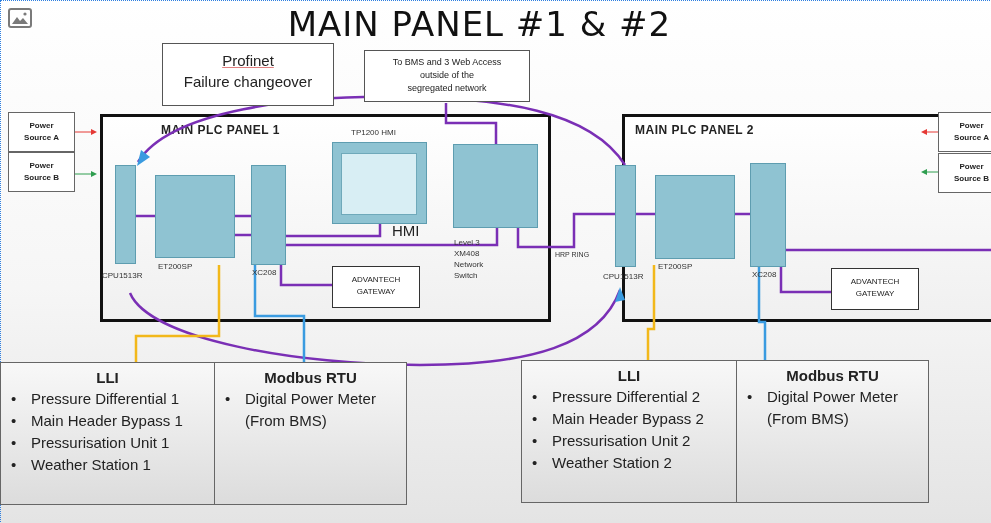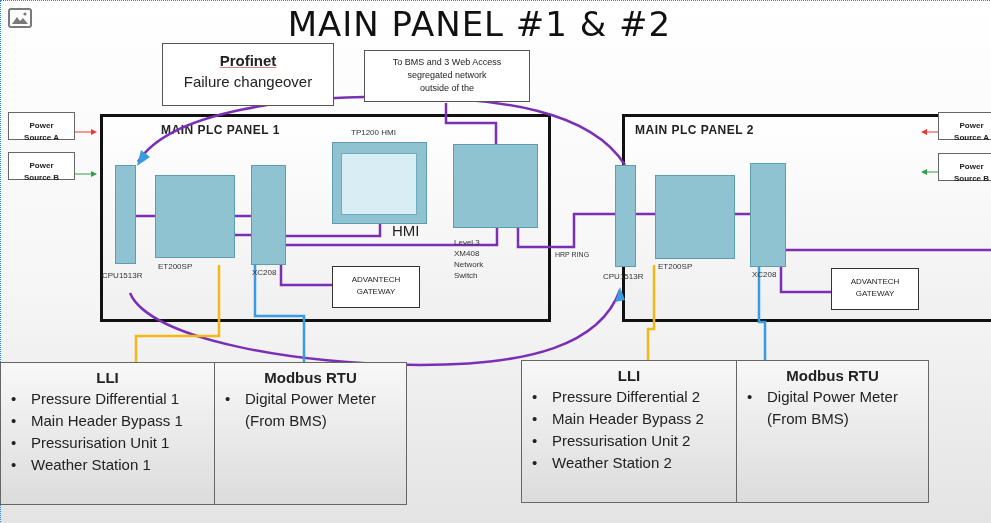--- a/index.html
+++ b/index.html
@@ -5,24 +5,24 @@
   html,body{margin:0;padding:0;}
   body{width:991px;height:523px;position:relative;overflow:hidden;
        background:linear-gradient(180deg,#ffffff 0%,#f6f6f6 55%,#e4e4e4 100%);
        font-family:"Liberation Sans",sans-serif;color:#222;}
   .frame{position:absolute;left:0;top:0;width:989px;height:521px;border:1px dotted #2e7fe0;border-right:none;border-bottom:none;}
   .abs{position:absolute;box-sizing:border-box;}
   .img-icon{left:8px;top:8px;width:24px;height:20px;border:2px solid #7a7a7a;border-radius:3px;background:#fff;}
   .title{left:0;width:959px;top:4px;text-align:center;font-size:34px;letter-spacing:1px;color:#111;font-family:"DejaVu Sans",sans-serif;font-weight:normal;}
   .box{border:1.5px solid #555;background:#fff;}
   .profinet{left:162px;top:43px;width:172px;height:63px;text-align:center;}
-  .profinet .h{font-weight:bold;font-size:15px;margin-top:8px;text-decoration:underline;text-decoration-color:#e08080;}
+  .profinet .h{font-weight:normal;font-size:15px;margin-top:8px;text-decoration:underline;text-decoration-color:#e08080;}
   .profinet .s{font-size:15px;margin-top:4px;}
   .bms{left:364px;top:50px;width:166px;height:52px;text-align:center;font-size:9px;line-height:13px;padding-top:5px;}
-  .power{width:67px;height:28px;font-size:8px;font-weight:bold;text-align:center;line-height:12px;padding-top:7px;border:1.5px solid #666;background:#fff;}
+  .power{width:67px;height:40px;font-size:8px;font-weight:bold;text-align:center;line-height:12px;padding-top:7px;border:1.5px solid #666;background:#fff;}
   .panel{border:3px solid #111;background:linear-gradient(180deg,#fff 0%,#f0f0f0 100%);}
   .panel-title{font-weight:bold;font-size:12px;letter-spacing:0.5px;}
   .lbl{font-size:8px;color:#333;}
   .dev{background:#8fc3d2;border:1px solid #5e9db0;}
   .gateway{border:1.5px solid #333;background:#fff;text-align:center;font-size:8px;line-height:12px;padding-top:7px;}
   .infobox{border:1.5px solid #666;background:linear-gradient(180deg,#f8f8f8,#dcdcdc);padding:6px 8px;}
   .infobox .h{text-align:center;font-weight:bold;font-size:15px;margin-bottom:2px;}
   .infobox ul{margin:0;padding:0 0 0 22px;list-style:none;}
   .infobox li{font-size:15px;line-height:22px;position:relative;white-space:nowrap;}
   .infobox li::before{content:"•";position:absolute;left:-20px;}
@@ -84,22 +84,22 @@
   <polyline points="255,265 255,316 304,316 304,363" fill="none" stroke="#3a9be0" stroke-width="2.5"></polyline>
   <polyline points="759,265 759,322 765,322 765,360" fill="none" stroke="#3a9be0" stroke-width="2.5"></polyline>
 </svg>
 
 <div class="abs box profinet">
   <div class="h">Profinet</div>
   <div class="s">Failure changeover</div>
 </div>
 <div class="abs box bms">
   <div>To BMS and 3 Web Access</div>
+  <div>outside of the</div>
   <div>segregated network</div>
-  <div>outside of the</div>
 </div>
 
 <div class="abs power" style="left:8px;top:112px;">
   <div>Power</div>
   <div>Source A</div>
 </div>
 <div class="abs power" style="left:8px;top:152px;">
   <div>Power</div>
   <div>Source B</div>
 </div>

